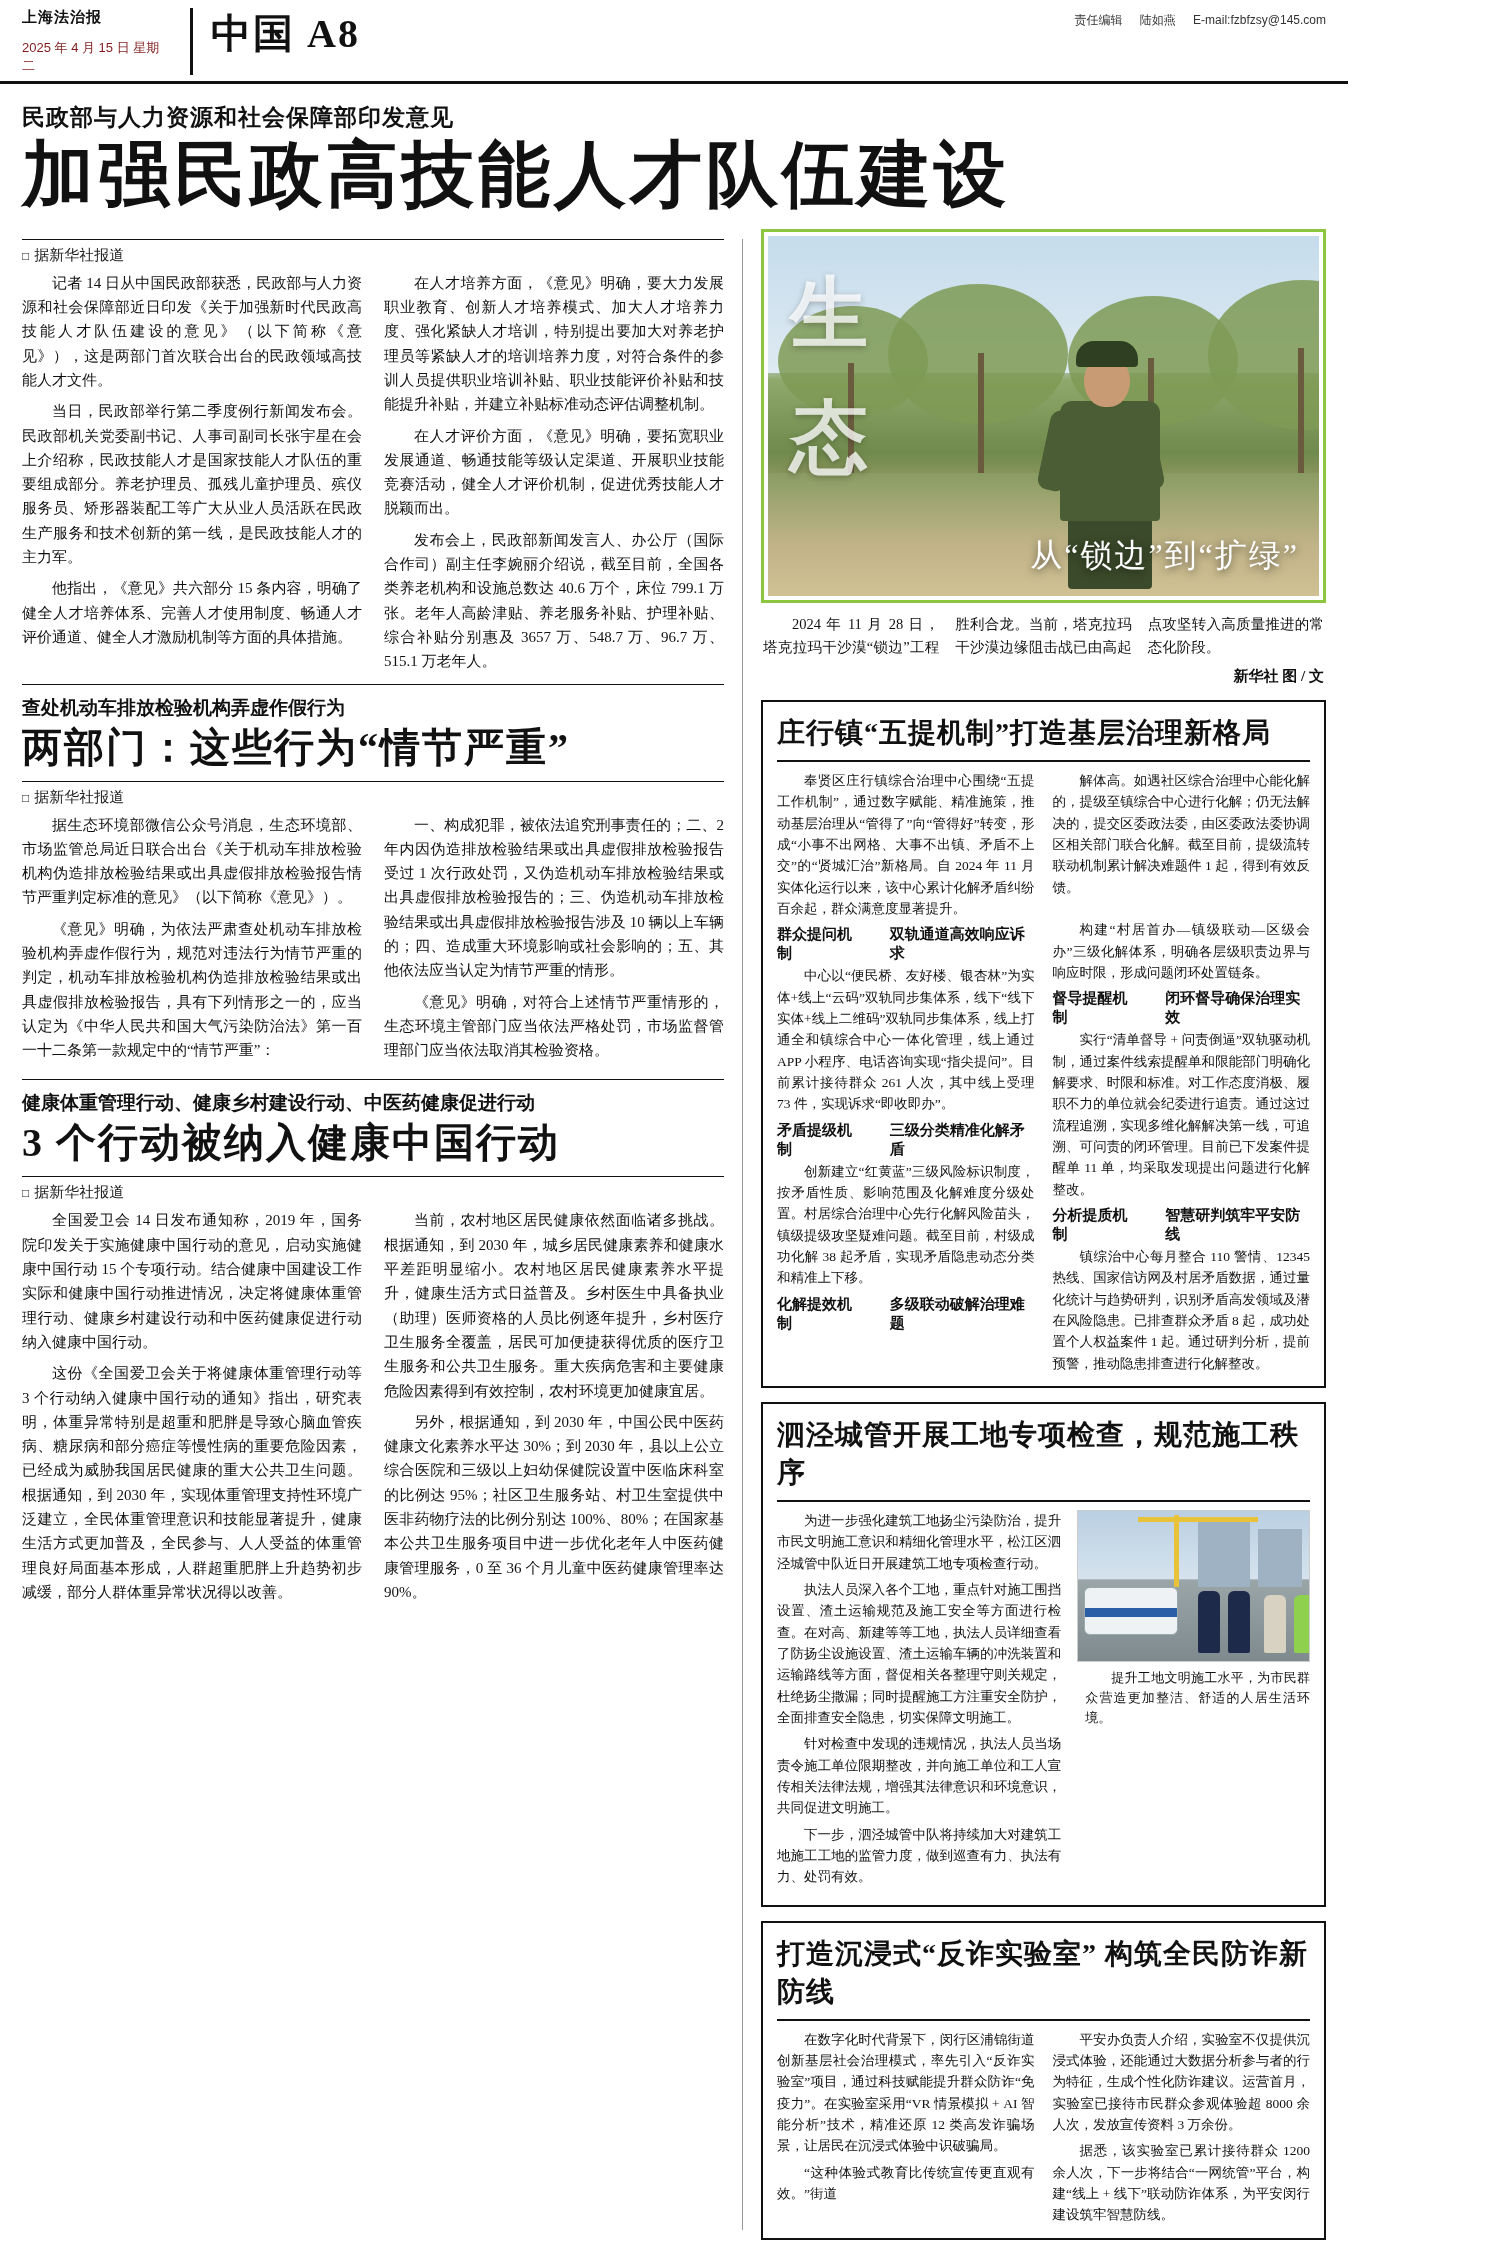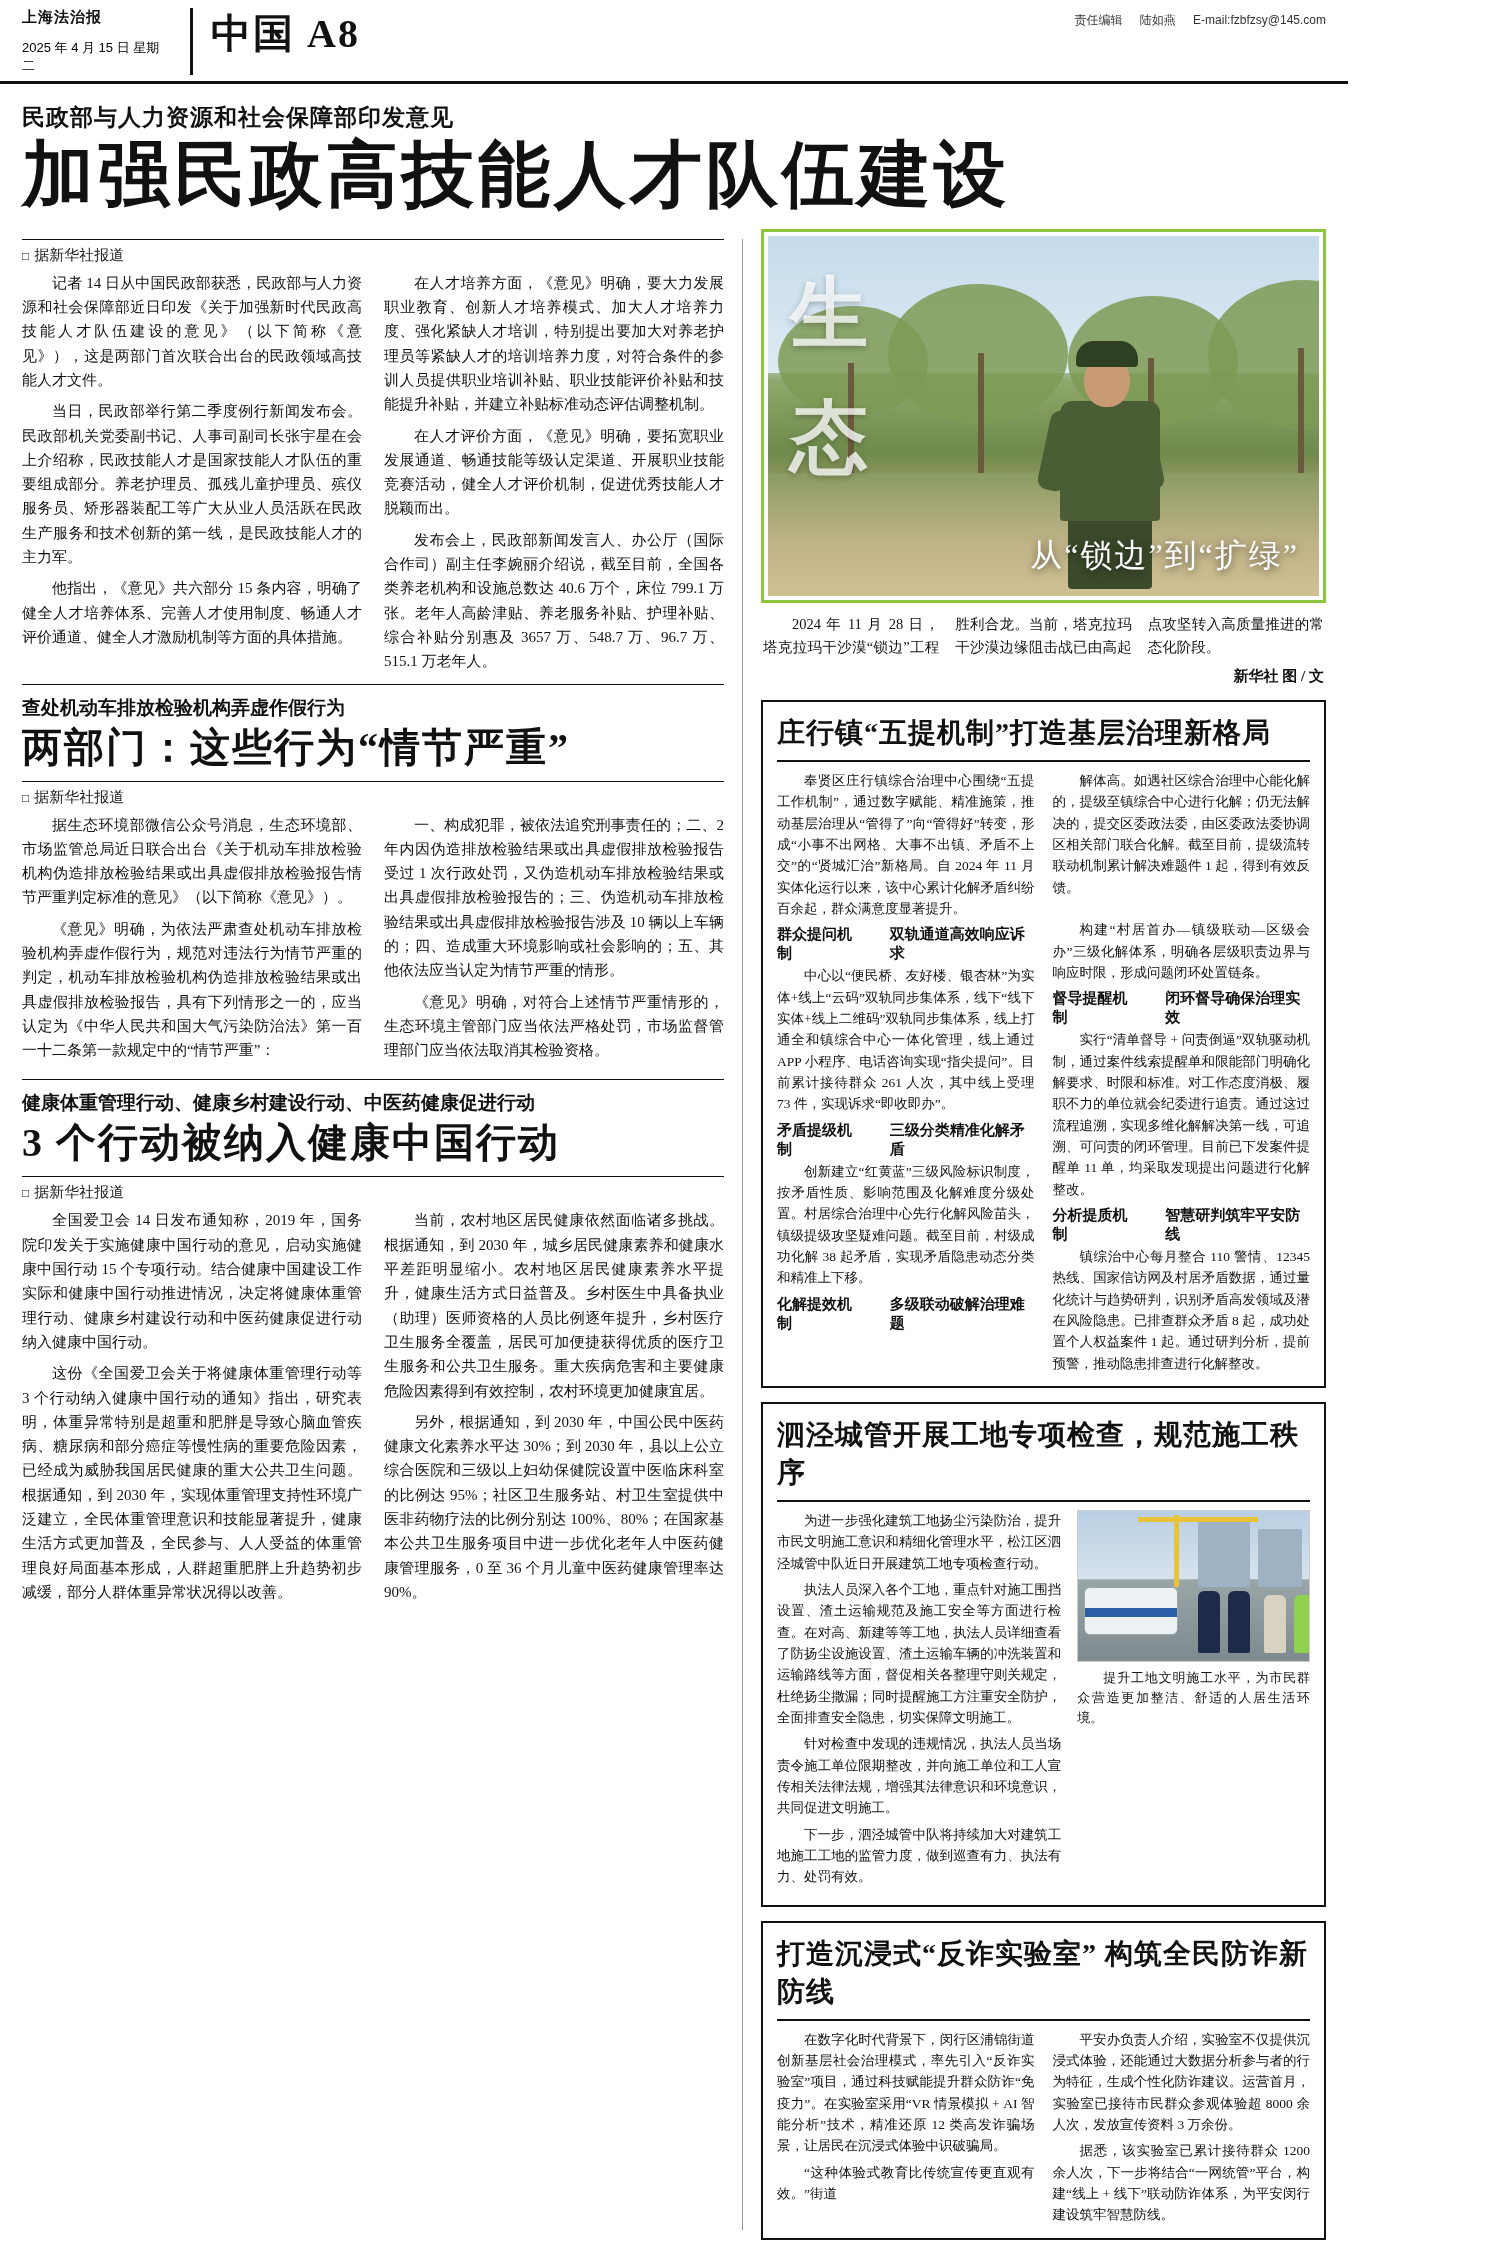--- a/index.html
+++ b/index.html
@@ -3,21 +3,21 @@
 <meta charset="utf-8">
 <style>
   html,body{margin:0;padding:0;background:#fff;}
   body{width:1500px;font-family:"Liberation Serif","DejaVu Serif",serif;color:#111;}
   .page{width:1348px;position:relative;padding:0 0 20px 0;box-sizing:border-box;}
 
   
   .masthead{display:flex;align-items:flex-start;padding:8px 22px 6px 22px;border-bottom:3px solid #111;}
   .mh-left{width:150px;flex:0 0 150px;}
   .mh-logo{font-size:15px;font-weight:bold;letter-spacing:1px;color:#111;font-family:"Liberation Sans",sans-serif;}
-  .mh-date{font-size:13px;margin-top:12px;color:#000000;font-family:"Liberation Sans",sans-serif;}
+  .mh-date{font-size:13px;margin-top:12px;color:#7f1d1d;font-family:"Liberation Sans",sans-serif;}
   .mh-sep{width:3px;background:#111;align-self:stretch;margin:0 18px;}
   .mh-title{font-size:40px;font-weight:bold;line-height:1;padding-top:6px;letter-spacing:2px;}
   .mh-right{margin-left:auto;text-align:right;font-size:12px;color:#333;font-family:"Liberation Sans",sans-serif;padding-top:4px;}
   .mh-right span{margin-left:14px;}
 
   
   .head-wrap{padding:10px 22px 4px 22px;}
   .kicker{font-size:23px;font-weight:bold;letter-spacing:1px;margin:8px 0 4px 0;}
   .main-headline{font-size:72px;font-weight:bold;letter-spacing:4px;line-height:1.08;margin:2px 0 10px 0;}
 
@@ -69,21 +69,21 @@
   .sub-row{display:flex;gap:26px;font-size:15px;font-weight:bold;margin:6px 0 2px 0;}
   .mini-2{column-count:2;column-gap:18px;}
   p.bx{font-size:13.5px;line-height:1.58;text-align:justify;margin:0 0 5px 0;text-indent:2em;}
 
   .insp-photo{position:relative;height:150px;background:linear-gradient(#b9cfe2,#d6e3ee 45%,#9aa5a8 46%,#7e8a8d 100%);overflow:hidden;border:1px solid #ccc;}
   .bldg{position:absolute;background:#9fb2c4;}
   .crane{position:absolute;background:#e8c33a;}
   .worker{position:absolute;bottom:8px;border-radius:6px 6px 2px 2px;}
   .van{position:absolute;left:6px;bottom:26px;width:92px;height:46px;background:#eef2f5;border:1px solid #9aa;border-radius:6px;}
   .van-stripe{position:absolute;left:0;top:20px;width:92px;height:9px;background:#2a5fa8;}
-  p.cap-sm{font-size:13px;line-height:1.55;text-align:justify;margin:6px 0 0 0;text-indent:2em;}
+  p.cap-sm{font-size:13px;line-height:1.55;text-align:justify;margin:6px 0 0 8px;text-indent:2em;}
 
   .lower-box{border:2px solid #111;margin-top:14px;padding:10px 14px 12px 14px;}
 </style>
 </head>
 <body>
 
 <div class="page">
 
   <div class="masthead">
     <div class="mh-left">

